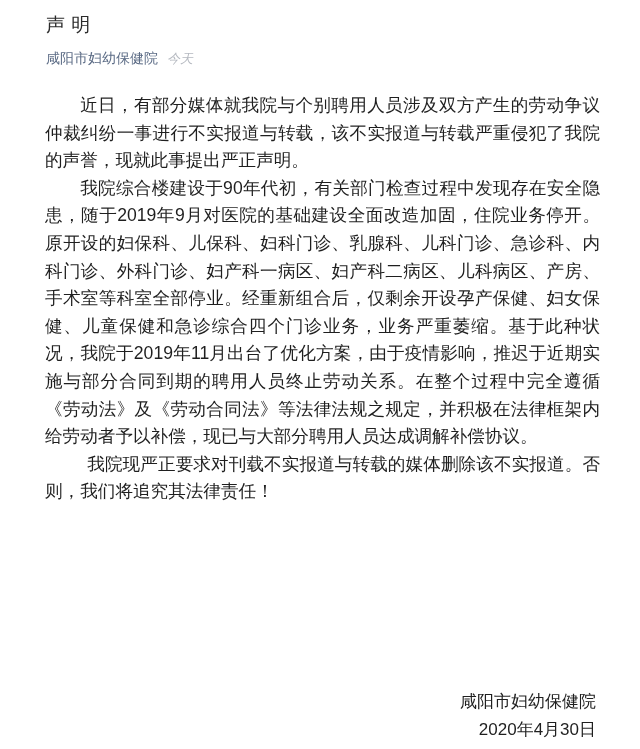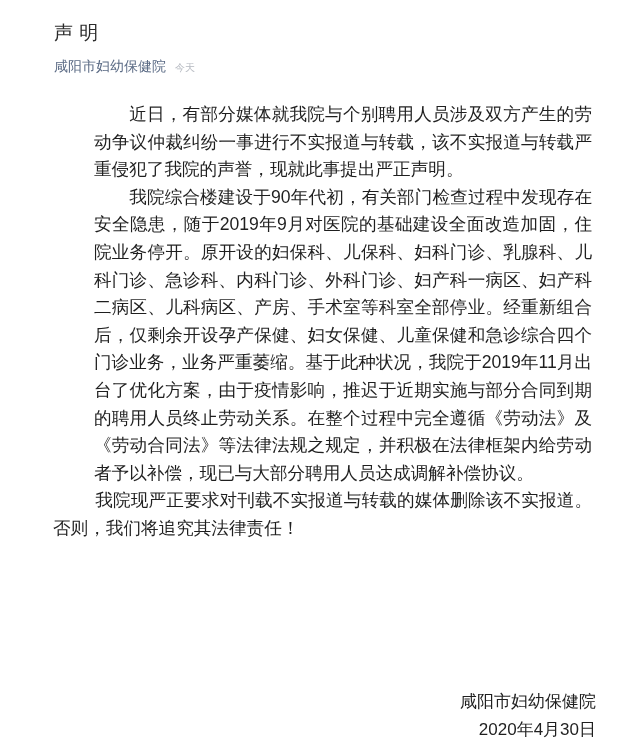--- a/index.html
+++ b/index.html
@@ -13,21 +13,21 @@
     font-family: "Liberation Sans", "DejaVu Sans", sans-serif;
     -webkit-font-smoothing: antialiased;
     overflow: hidden;
   }
 
   .page {
     position: relative;
     width: 640px;
     height: 575px;
     box-sizing: border-box;
-    padding: 8px;
+    padding: 0;
   }
 
   
   .header {
     padding: 12px 40px 0 46px;
   }
 
   .article-title {
     font-size: 19px;
     line-height: 26px;
@@ -45,23 +45,24 @@
     margin-bottom: 2px;
   }
 
   .byline-source {
     font-size: 14px;
     line-height: 20px;
     color: #5b6b85;
   }
 
   .byline-time {
-    font-size: 10px;
+    font-size: 13px;
     line-height: 20px;
     color: #b5b9c0;
+    font-style: italic;
   }
 
   
   .article-body {
     padding: 21px 40px 0 45px;
   }
 
   .para {
     font-size: 17.6px;
     line-height: 27.6px;
@@ -69,21 +70,20 @@
     margin: 0;
     text-align: justify;
     text-justify: inter-ideograph;
     text-align-last: left;
     letter-spacing: 0px;
     word-break: break-all;
   }
 
   .para.indent-2 {
     text-indent: 2em;
-    margin-left: 41px;
   }
 
   .para.indent-2p {
     text-indent: 2.4em;
   }
 
   
   .signature {
     position: absolute;
     right: 44px;

